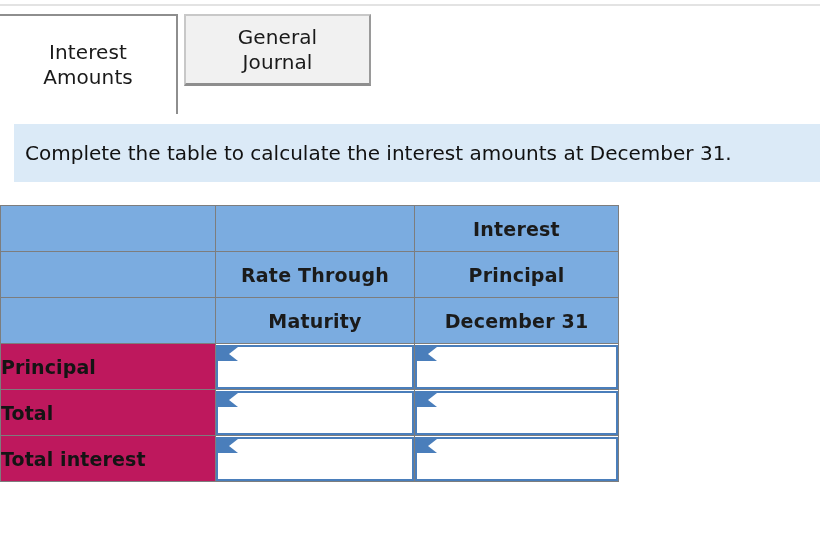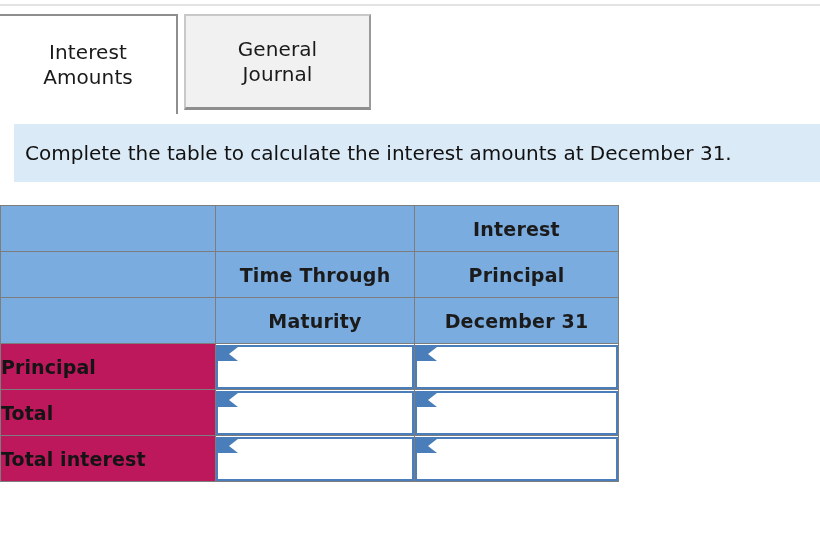--- a/index.html
+++ b/index.html
@@ -59,21 +59,21 @@
     width: 180px;
     height: 100px;
     background: #ffffff;
     border: 2px solid #8e8e8e;
     border-bottom: none;
     z-index: 3;
   }
   .tab-inactive {
     left: 184px;
     width: 187px;
-    height: 96px;
+    height: 72px;
     background: #f1f1f1;
     border: 2px solid #c8c8c8;
     border-right-color: #9a9a9a;
     border-bottom: 3px solid #8e8e8e;
     z-index: 2;
   }
   .tab-label {
     display: block;
     white-space: pre-line;
   }
@@ -218,21 +218,21 @@
         <col class="c-right">
       </colgroup>
       <tbody>
         <tr>
           <td class="hdr hdr-blank"></td>
           <td class="hdr hdr-blank"></td>
           <td class="hdr">Interest</td>
         </tr>
         <tr>
           <td class="hdr hdr-blank"></td>
-          <td class="hdr">Time Through</td>
+          <td class="hdr">Rate Through</td>
           <td class="hdr">Principal</td>
         </tr>
         <tr>
           <td class="hdr hdr-blank"></td>
           <td class="hdr">Maturity</td>
           <td class="hdr">December 31</td>
         </tr>
 
         <tr>
           <td class="rowlabel">Principal</td>

